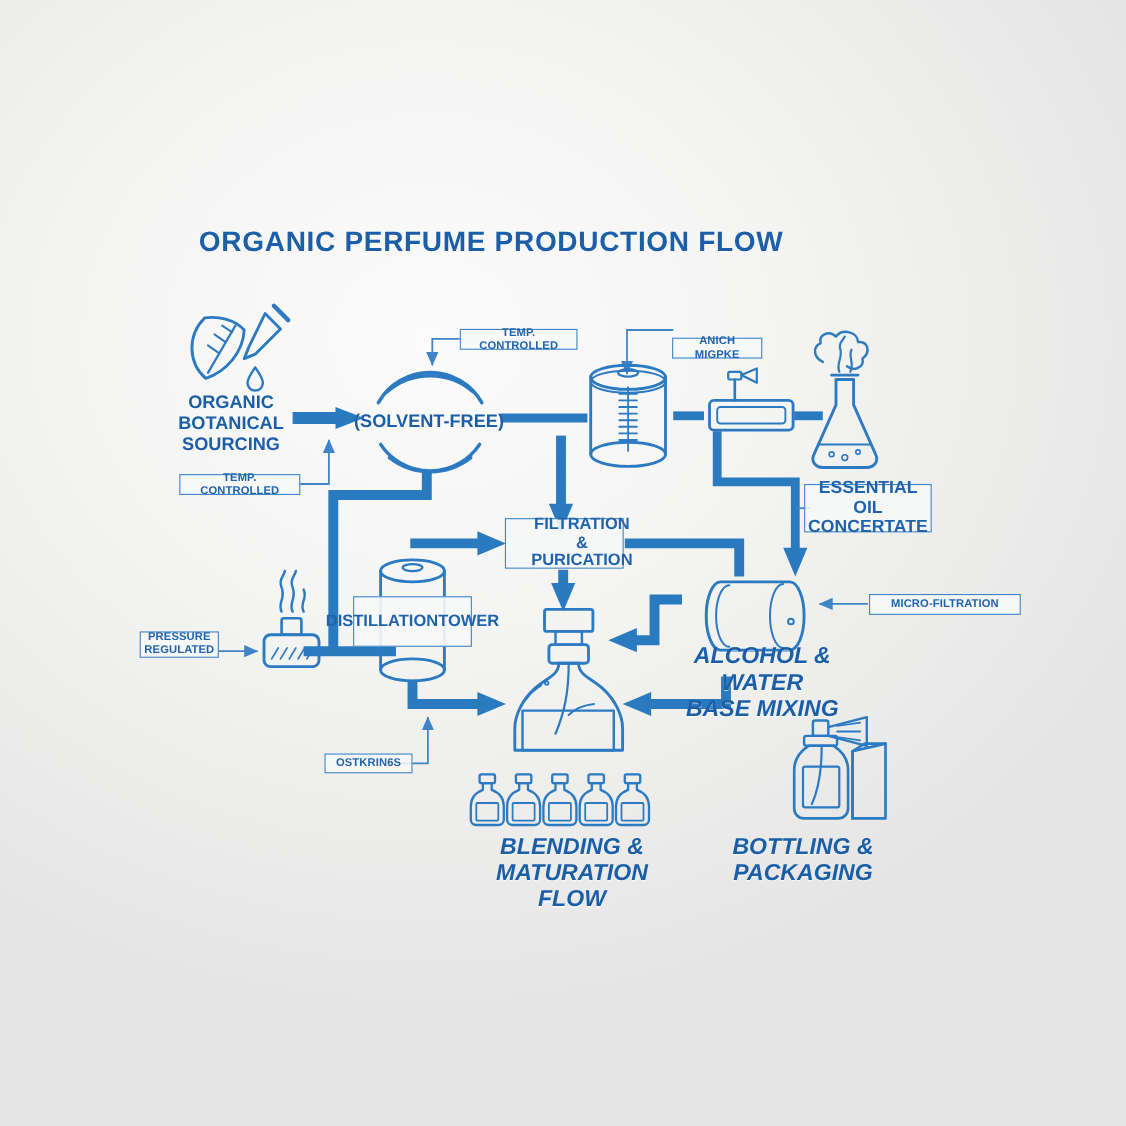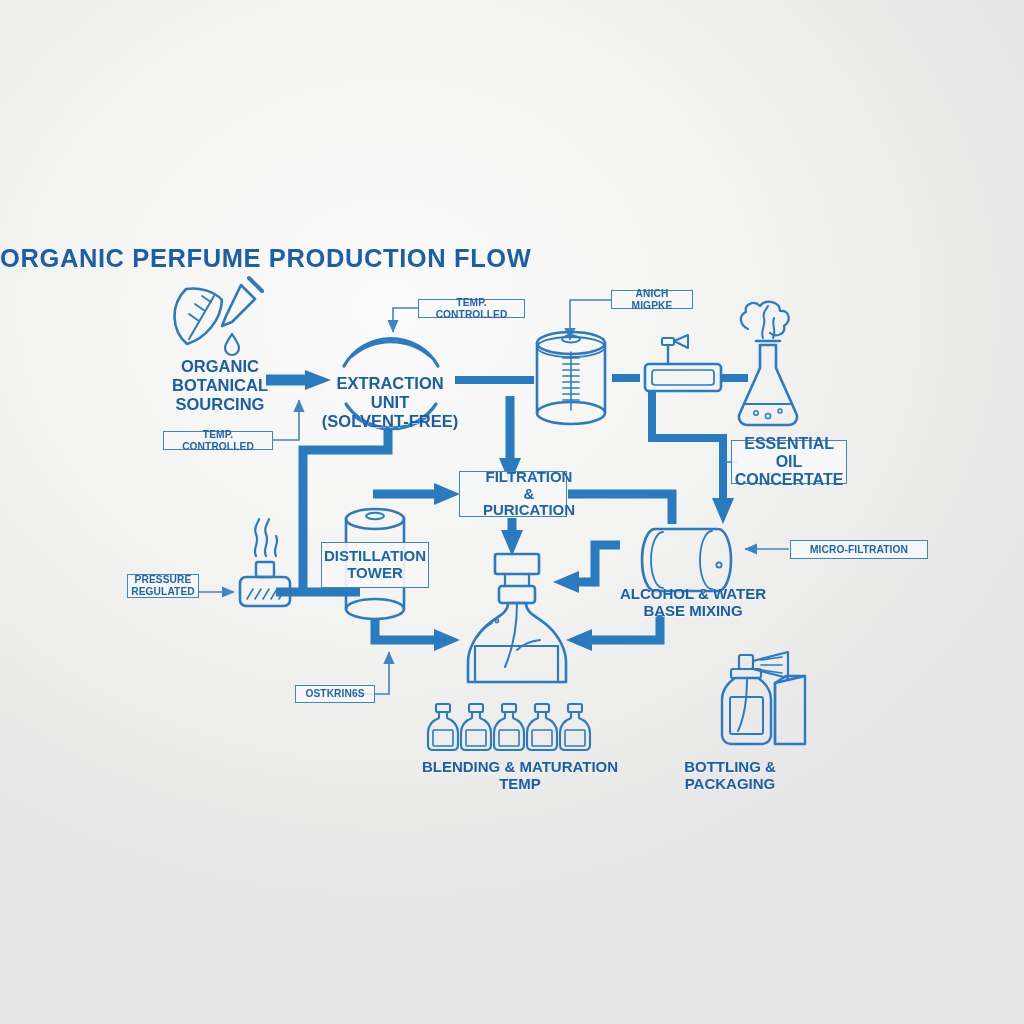--- a/index.html
+++ b/index.html
@@ -7,34 +7,33 @@
     width:1024px;height:1024px;overflow:hidden;
     font-family:"Liberation Sans", sans-serif;
     background:
       radial-gradient(ellipse 70% 60% at 38% 30%, #fbfbfb 0%, #f4f4f3 45%, #ececeb 75%, #e4e5e4 100%);
     position:relative;
   }
   #stage{position:absolute;inset:0;}
   svg#diagram{position:absolute;left:0;top:0;width:1024px;height:1024px;display:block;}
 
   .title{
-    position:absolute;left:0;top:206px;width:893px;
+    position:absolute;left:0;top:206px;width:893px;text-align:center;
     font-size:25.5px;font-weight:bold;letter-spacing:.6px;
     color:#1c5fa8;
     text-shadow:0 1px 0 rgba(255,255,255,.65);
-    margin-top:38px;
   }
 
   .nodelabel{
     position:absolute;text-align:center;color:#1b5ea8;
     font-weight:bold;line-height:1.14;
     text-shadow:0 1px 0 rgba(255,255,255,.6);
   }
   .nl-big{font-size:16.5px;}
-  .nl-mid{font-size:15px;}
+  .nl-mid{font-size:21px;font-style:italic;}
 
   .boxlabel{
     position:absolute;box-sizing:border-box;
     border:1.6px solid #3f84c6;background:rgba(247,248,248,.86);
     color:#1f63ad;text-align:center;font-weight:bold;
     display:flex;align-items:center;justify-content:center;
     line-height:1.13;
   }
   .bl-sm{font-size:10.2px;letter-spacing:.1px;padding:2px 5px;}
   .bl-md{font-size:15px;padding:3px 8px;}
@@ -262,63 +261,62 @@
         <path d="M747,678 C747,700 744,718 738,731" stroke-width="2"></path>
       </g>
       <g stroke-width="2.4">
         <path d="M775,683 L805,676 L805,744 L775,744 Z"></path>
         <path d="M775,683 L786,676 L805,676"></path>
         <path d="M775,683 L775,744"></path>
       </g>
     </g>
   </svg>
 
-  <div class="nodelabel nl-big" style="left:155px;top:357px;width:130px;">
+  <div class="nodelabel nl-big" style="left:145px;top:357px;width:130px;">
     <div>ORGANIC</div>
     <div>BOTANICAL</div>
     <div>SOURCING</div>
   </div>
 
   <div class="nodelabel nl-big" style="left:318px;top:374px;width:144px;">
-    <div>EXTRACTION UNIT</div>
     <div>(SOLVENT-FREE)</div>
   </div>
 
   <div class="nodelabel nl-mid" style="left:608px;top:585px;width:170px;">
     <div>ALCOHOL &amp; WATER</div>
     <div>BASE MIXING</div>
   </div>
 
   <div class="nodelabel nl-mid" style="left:395px;top:758px;width:250px;">
     <div>BLENDING &amp; MATURATION</div>
-    <div>TEMP</div>
+    <div>FLOW</div>
   </div>
 
   <div class="nodelabel nl-mid" style="left:660px;top:758px;width:140px;">
     <div>BOTTLING &amp;</div>
     <div>PACKAGING</div>
   </div>
 
   <div class="boxlabel bl-sm" style="left:418px;top:299px;width:107px;height:19px;">TEMP. CONTROLLED</div>
 
-  <div class="boxlabel bl-sm" style="left:611px;top:290px;width:82px;height:19px;">ANICH MIGPKE</div>
+  <div class="boxlabel bl-sm" style="left:611px;top:307px;width:82px;height:19px;">ANICH MIGPKE</div>
 
   <div class="boxlabel bl-sm" style="left:163px;top:431px;width:110px;height:19px;">TEMP. CONTROLLED</div>
 
   <div class="boxlabel bl-lg" style="left:731px;top:440px;width:116px;height:44px;flex-direction:column;">
     <span>ESSENTIAL OIL</span>
     <span>CONCERTATE</span>
   </div>
 
   <div class="boxlabel bl-md" style="left:459px;top:471px;width:108px;height:46px;flex-direction:column;background:rgba(246,247,247,.9);padding-left:40px;">
     <span>FILTRATION &amp;</span>
     <span>PURICATION</span>
   </div>
 
-  <div class="boxlabel bl-md" style="left:321px;top:542px;width:108px;height:46px;flex-direction:column;background:rgba(246,247,247,.92);">
+  <div class="boxlabel bl-md" style="left:321px;top:542px;width:108px;height:46px;background:rgba(246,247,247,.92);">
     <span>DISTILLATION</span>
     <span>TOWER</span>
   </div>
 
   <div class="boxlabel bl-sm" style="left:127px;top:574px;width:72px;height:24px;flex-direction:column;">
     <span>PRESSURE</span>
     <span>REGULATED</span>
   </div>
 
   <div class="boxlabel bl-sm" style="left:790px;top:540px;width:138px;height:19px;">MICRO-FILTRATION</div>

